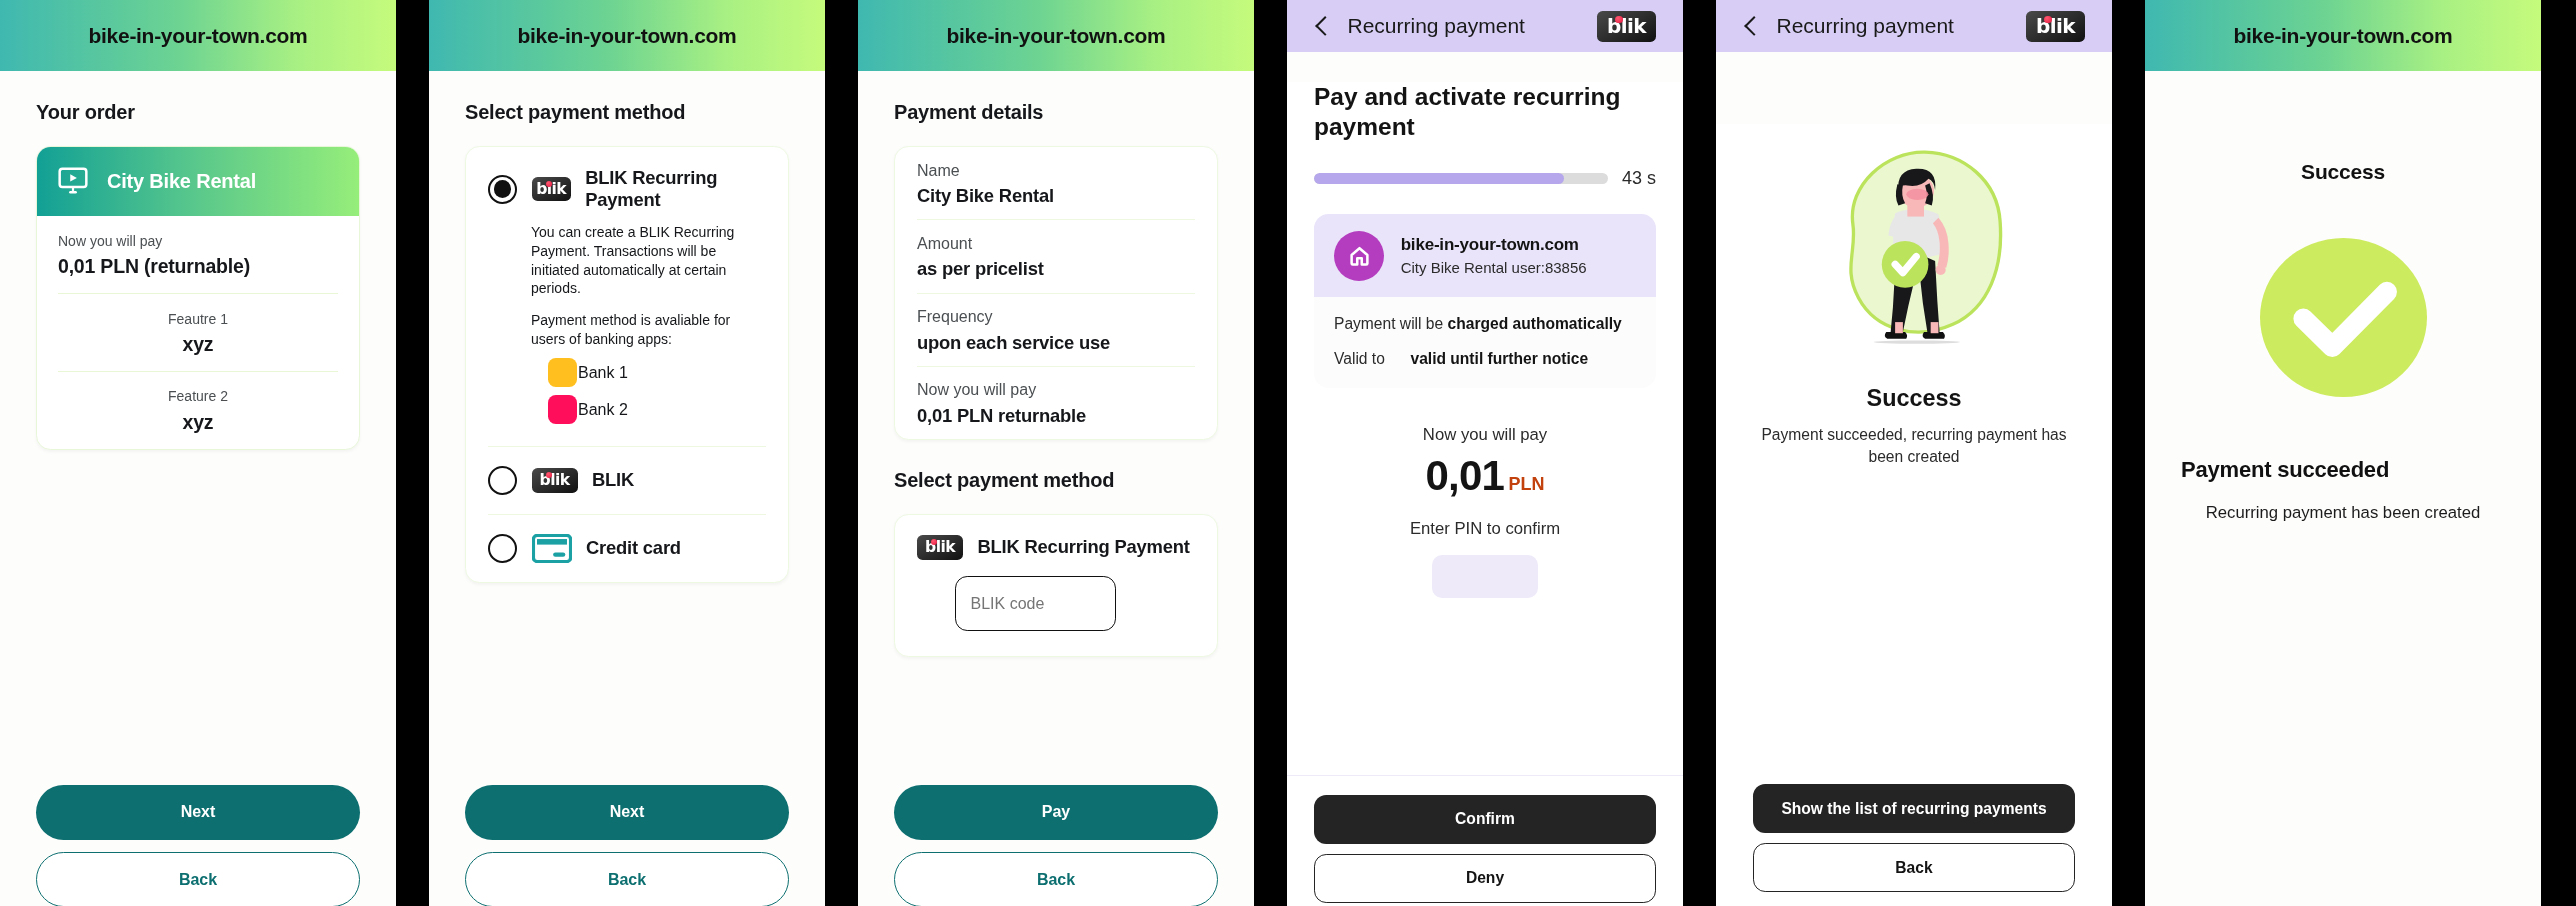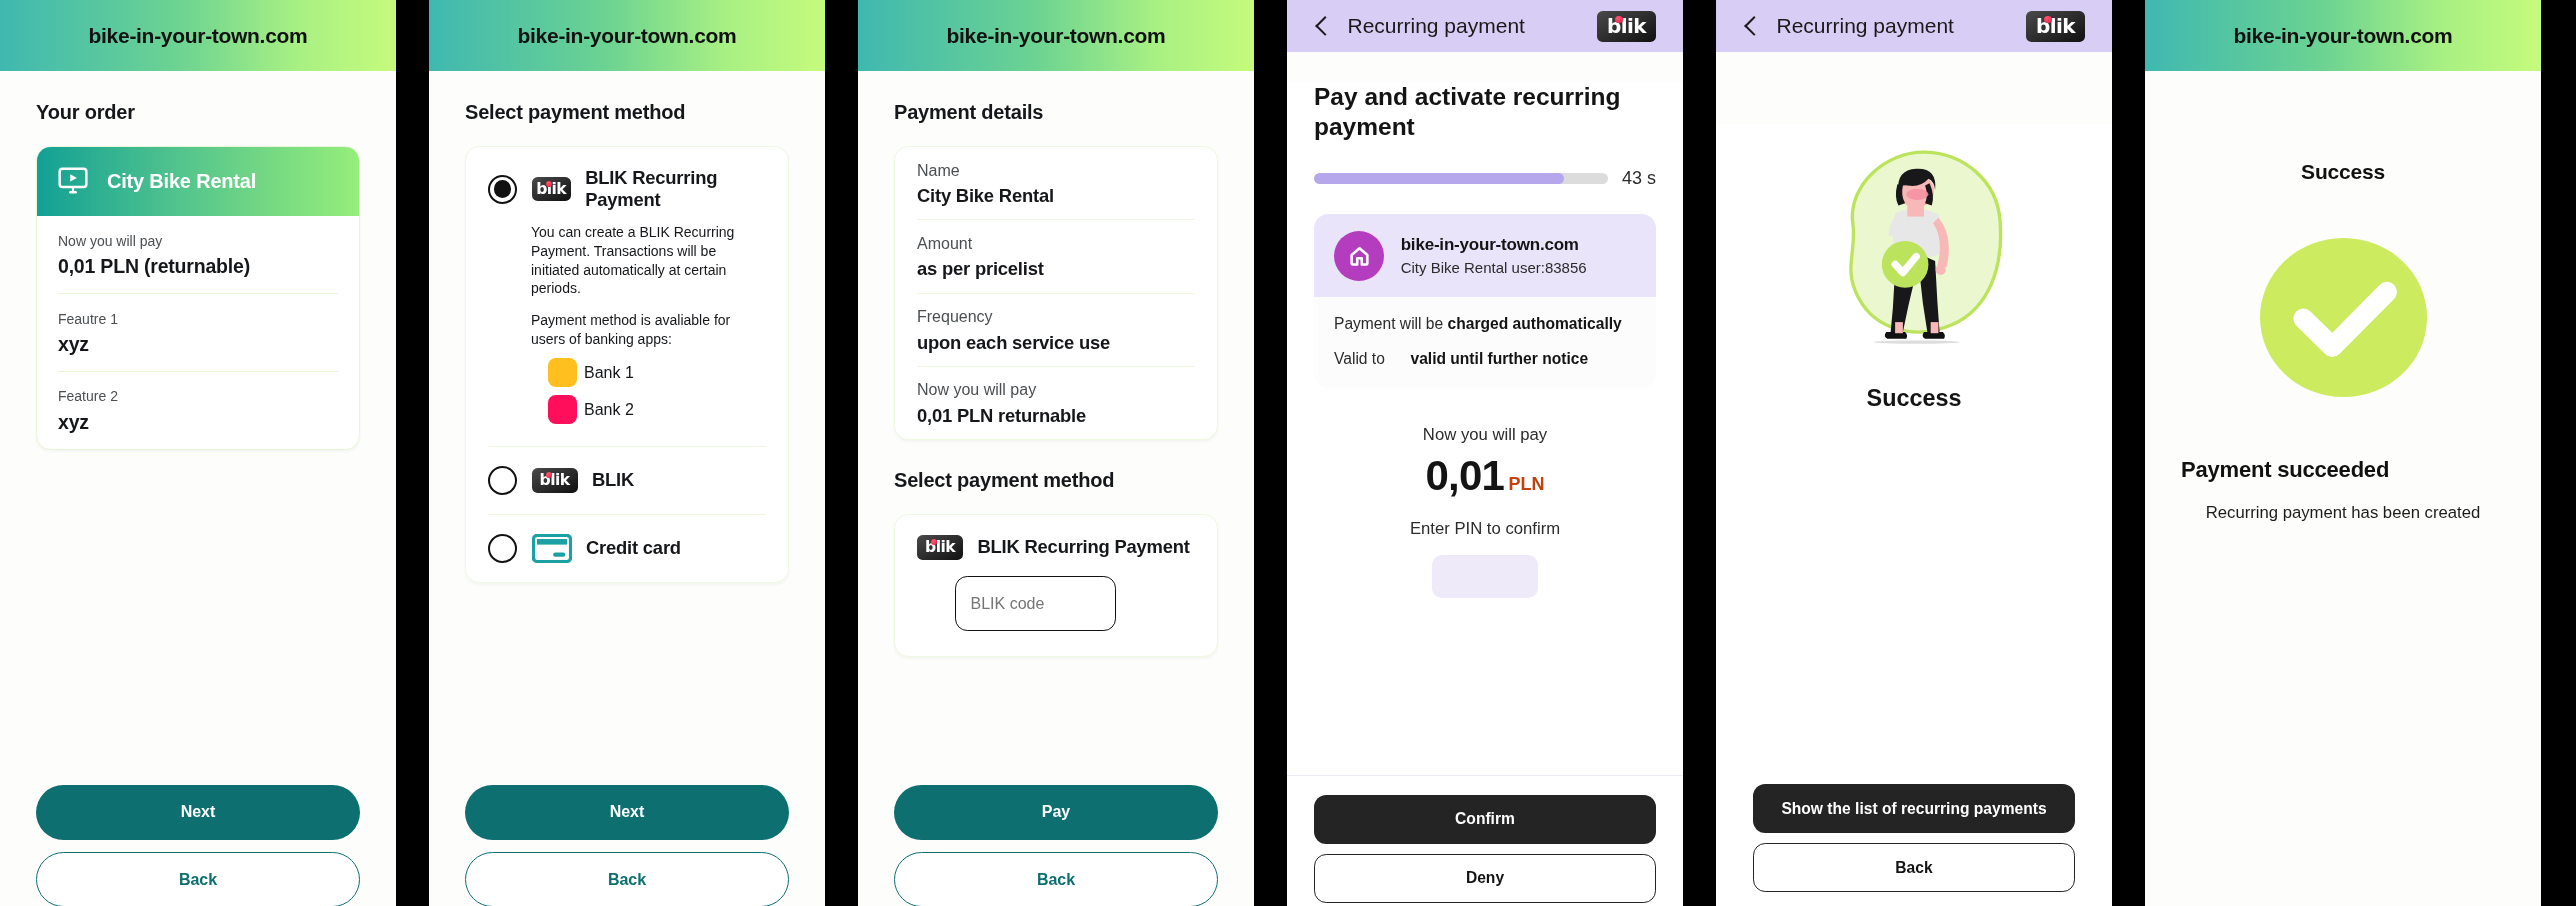--- a/index.html
+++ b/index.html
@@ -78,21 +78,21 @@
     box-shadow: 0 1.1px 3.3px rgba(0,0,0,.04);
   }
   .order-card-head {
     height: 69px; display: flex; align-items: center; gap: 19px; padding: 0 21px;
     background: linear-gradient(90deg, #12a095 0%, #58c78c 48%, #96ee7a 100%);
   }
   .monitor-icon { width: 30px; height: 29px; flex: 0 0 30px; }
   .order-card-title { font-size: 20px; font-weight: 700; color: #fff; letter-spacing: -0.2px; }
   .order-rows { padding: 0 21px; }
   .order-row { padding: 16.7px 0 14.5px; }
-  .order-row + .order-row { border-top: 0.6px solid #eaf7d7; }
+  .order-row + .order-row { border-top: 0.6px solid #eaf7d7; text-align: center; }
   .row-label { font-size: 14px; color: #4b4f52; font-weight: 400; }
   .row-value { font-size: 19.5px; color: #15171a; font-weight: 700; margin-top: 6.7px; letter-spacing: -0.2px; }
 
   
   .pm-card {
     margin-top: 22px; border-radius: 14.5px; background: #fff;
     border: 0.6px solid #eef9e2; padding: 0 22px;
     box-shadow: 0 1.1px 3.3px rgba(0,0,0,.04);
   }
   .pm-opt { display: flex; align-items: center; gap: 14.5px; padding: 20px 0 6.7px; }
@@ -100,21 +100,21 @@
     width: 29px; height: 29px; border-radius: 50%;
     border: 2.8px solid #111; flex: 0 0 29px; position: relative; background: #fff; cursor: pointer;
   }
   .radio.sel::after {
     content: ""; position: absolute; inset: 3.9px; border-radius: 50%; background: #111;
   }
   .pm-label { font-size: 18.4px; font-weight: 700; color: #15171a; letter-spacing: -0.2px; }
   .pm-desc { font-size: 14px; line-height: 1.33; color: #15171a; padding-left: 43px; padding-top: 5.6px; }
   .pm-desc p + p { margin-top: 13.3px; }
   .bank-list { padding-left: 60px; margin-top: 10px; padding-bottom: 14.5px; }
-  .bank-item { display: flex; align-items: center; gap: 7px; margin-bottom: 7.8px; }
+  .bank-item { display: flex; align-items: center; gap: 1px; margin-bottom: 7.8px; }
   .bank-swatch { width: 29px; height: 29px; border-radius: 7.8px; flex: 0 0 29px; }
   .bank-name { font-size: 16px; color: #15171a; }
   .pm-sep { height: 0.6px; background: #eef7e0; }
   .pm-row { display: flex; align-items: center; gap: 14.5px; padding: 19px 0; }
   .cc-icon { width: 40px; height: 29px; flex: 0 0 40px; }
 
   
   .det-card {
     margin-top: 22px; border-radius: 14.5px; background: #fff;
     border: 0.6px solid #eef9e2; padding: 0 22px;
@@ -471,20 +471,21 @@
           <path d="M152 120 q-4 -38 32 -40 q38 -2 34 38 q-2 -16 -12 -20 q-14 16 -38 12 q-12 -2 -16 10 Z" fill="#18181a"></path>
           <path d="M150 108 q-6 24 2 38 l12 -4 q-8 -14 -4 -32 Z" fill="#18181a"></path>
           <path d="M208 106 q10 22 4 40 l-12 -4 q6 -14 0 -32 Z" fill="#18181a"></path>
           <ellipse cx="186" cy="126" rx="20" ry="10" fill="#f58fa0" opacity="0.85"></ellipse>
           <circle cx="140" cy="252" r="9" fill="#f9b8b8"></circle>
           <circle cx="164" cy="252" r="42" fill="#bce35c"></circle>
           <path d="M146 252 L160 267 L184 238" fill="none" stroke="#fff" stroke-width="13" stroke-linecap="round" stroke-linejoin="round"></path>
         </svg>
       </div>
       <div class="succ-h">Success</div>
+      <div class="succ-p">Payment succeeded, recurring payment has been created</div>
 
       <div class="succ-actions">
         <div class="btn-dark">Show the list of recurring payments</div>
         <div class="btn-light">Back</div>
       </div>
     </div>
   </div>
 
   <div class="gap"></div>
 

